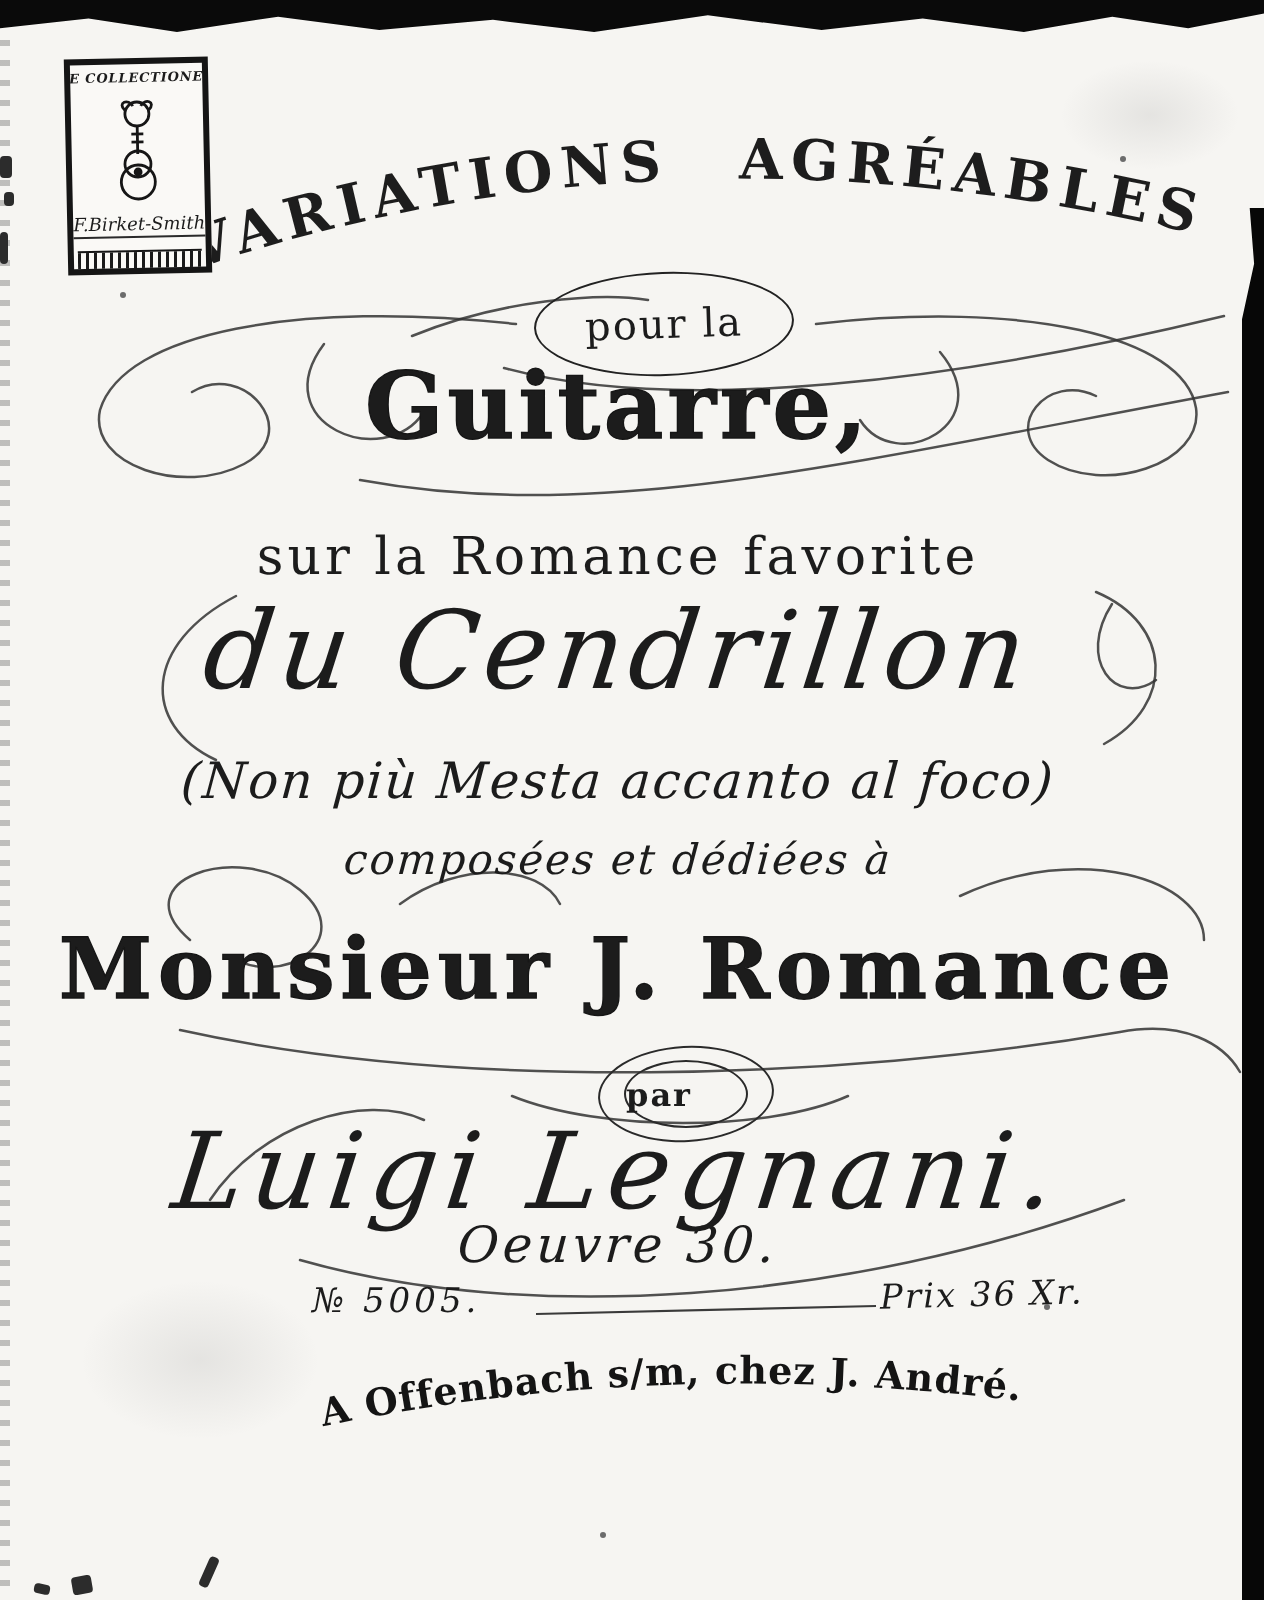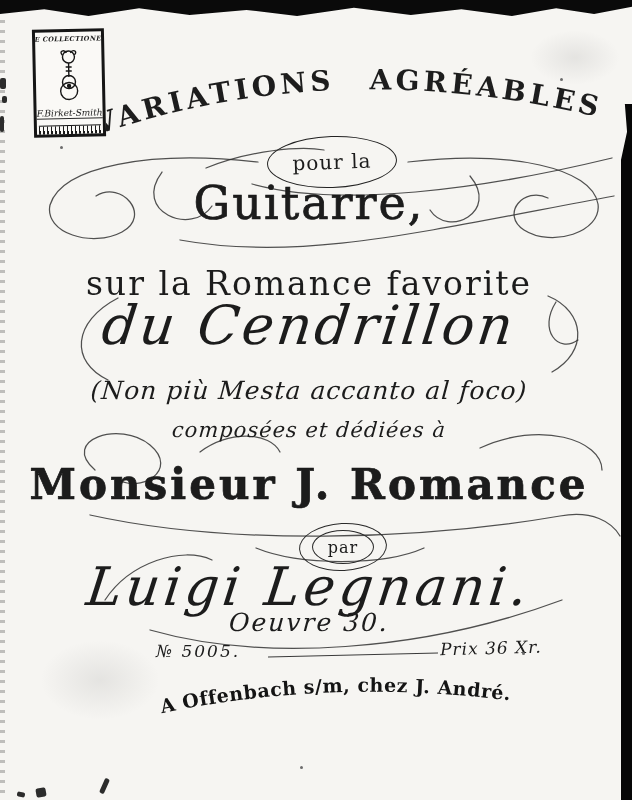--- a/index.html
+++ b/index.html
@@ -23,39 +23,39 @@
   .stamp{left:33px;top:29px;width:72px;height:108px;border:3px solid #151515;
     background:#faf9f6;z-index:5;transform:rotate(-1.2deg);
     display:flex;flex-direction:column;align-items:center;justify-content:space-between;
     padding:3px 2px 0 2px;box-sizing:border-box;}
   .stamp-line1{font-size:6.5px;font-style:italic;font-weight:bold;letter-spacing:.4px;white-space:nowrap;}
   .stamp-owner{font-size:9px;font-style:italic;white-space:nowrap;border-bottom:1px solid #2a2a2a;}
   .stamp-band{width:100%;height:8px;border-top:1px solid #151515;
     background:repeating-linear-gradient(90deg,#1a1a1a 0 1.5px,transparent 1.5px 4px);}
   
   .row{left:0;right:14px;text-align:center;z-index:3;white-space:nowrap;}
-  .row-guitarre{top:176px;font-size:46px;font-weight:400;letter-spacing:2px;-webkit-text-stroke:.7px #161616;}
-  .row-subtitle{top:264px;font-size:33px;letter-spacing:2px;}
+  .row-guitarre{top:176px;font-size:46px;font-weight:700;letter-spacing:2px;-webkit-text-stroke:.7px #161616;}
+  .row-subtitle{top:264px;font-size:26px;letter-spacing:2px;}
   .row-cendrillon{top:294px;font-size:54px;font-style:italic;letter-spacing:3px;transform:skewX(-7deg);}
   .row-nonpiu{top:376px;font-size:25px;font-style:italic;letter-spacing:1px;transform:skewX(-4deg);}
   .row-composees{top:418px;font-size:21px;font-style:italic;letter-spacing:1px;transform:skewX(-4deg);}
   .row-monsieur{top:460px;font-size:42px;font-weight:700;letter-spacing:3px;-webkit-text-stroke:.7px #161616;}
   .row-luigi{top:556px;font-size:53px;font-style:italic;letter-spacing:4px;transform:skewX(-7deg);}
   .row-oeuvre{top:608px;font-size:25px;font-style:italic;letter-spacing:2px;transform:skewX(-4deg);}
   .plate-no{left:156px;top:641px;font-size:17px;font-style:italic;letter-spacing:2px;z-index:3;text-align:right;}
   .price{left:440px;top:638px;font-size:17px;font-style:italic;letter-spacing:1px;z-index:3;transform:rotate(-1.5deg);}
   
   .oval-pourla{left:267px;top:136px;width:128px;height:50px;border:1.4px solid #222;
     border-radius:50%;z-index:3;transform:rotate(-2deg);
     display:flex;align-items:center;justify-content:center;font-size:20px;letter-spacing:1px;}
   .oval-par-outer{left:299px;top:523px;width:86px;height:46px;border:1.2px solid #2a2a2a;
     border-radius:50%;z-index:3;transform:rotate(-3deg);}
   .oval-par-inner{left:312px;top:530px;width:60px;height:32px;border:1.2px solid #2a2a2a;
-    border-radius:50%;z-index:3;display:flex;align-items:center;justify-content:center;
-    font-size:16px;font-weight:400;letter-spacing:1px;}
+    border-radius:50%;z-index:3;display:flex;align-items:center;justify-content:flex-start;
+    font-size:16px;font-weight:700;letter-spacing:1px;}
   
   .overlay{position:absolute;left:0;top:0;z-index:2;pointer-events:none;}
   .arc-title{font-family:"DejaVu Serif",serif;font-weight:700;font-size:28px;letter-spacing:4px;fill:#1d1d1d;}
   .arc-imprint{font-family:"DejaVu Serif",serif;font-weight:700;font-size:19px;letter-spacing:.5px;fill:#141414;}
   .flourish{fill:none;stroke:#333;stroke-width:1.25;stroke-linecap:round;opacity:.85;}
   .ruleline{stroke:#3a3a3a;stroke-width:1.1;}
 </style>
 </head>
 <body>
 

